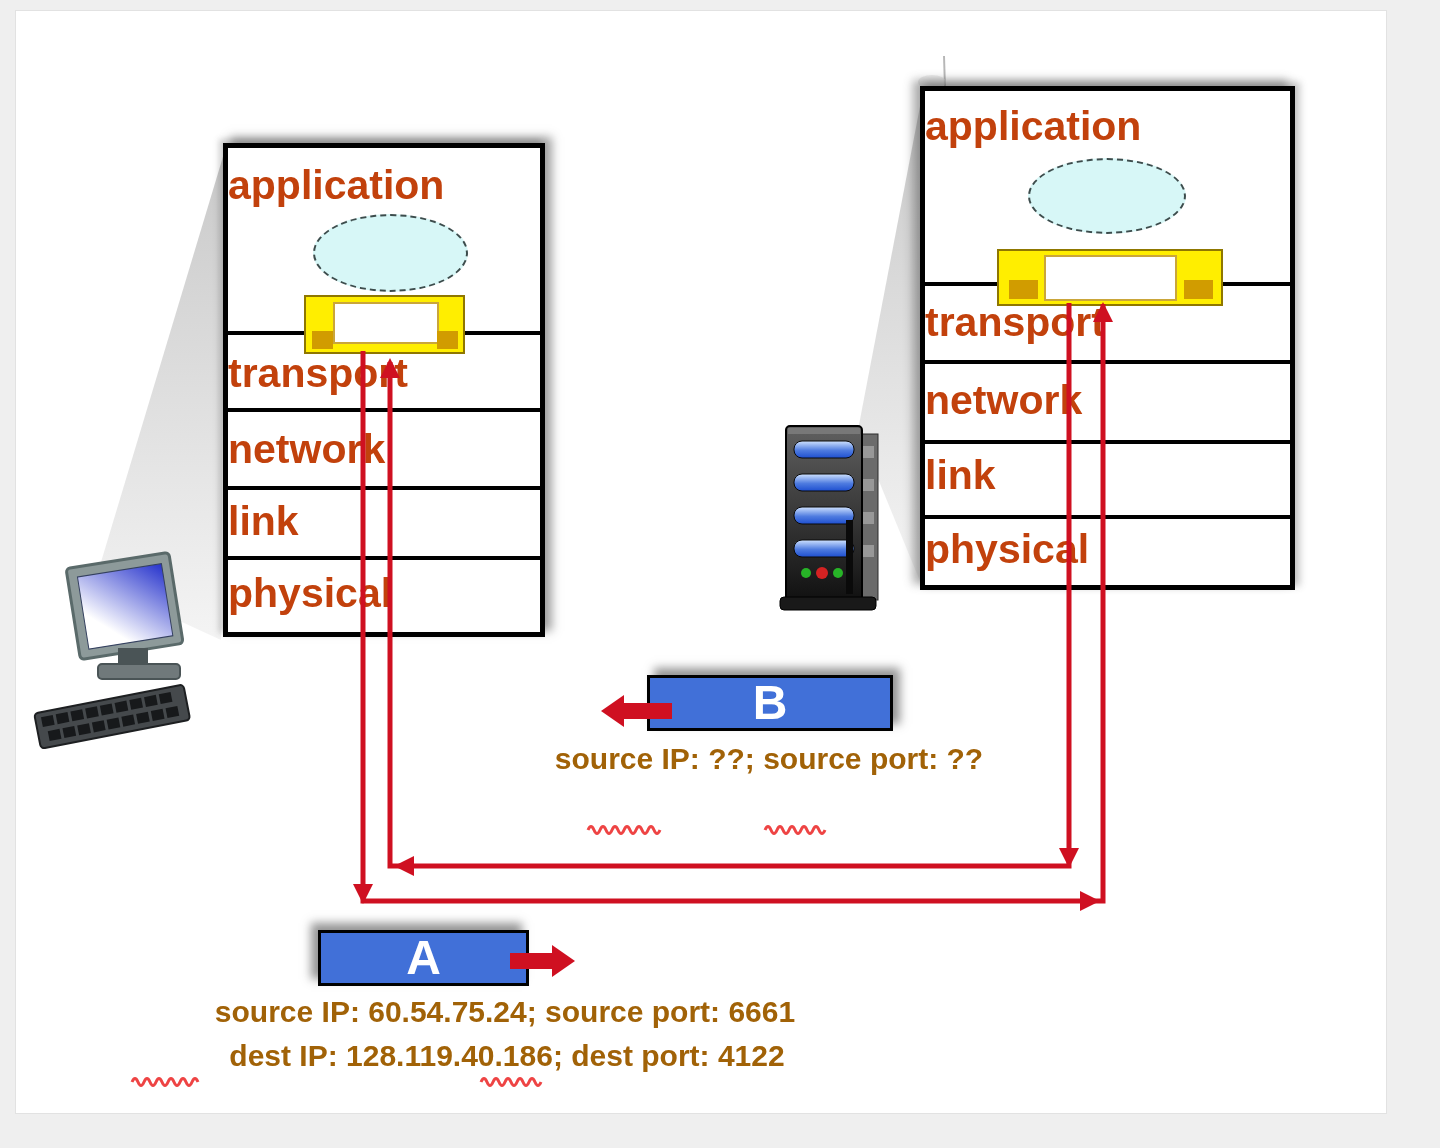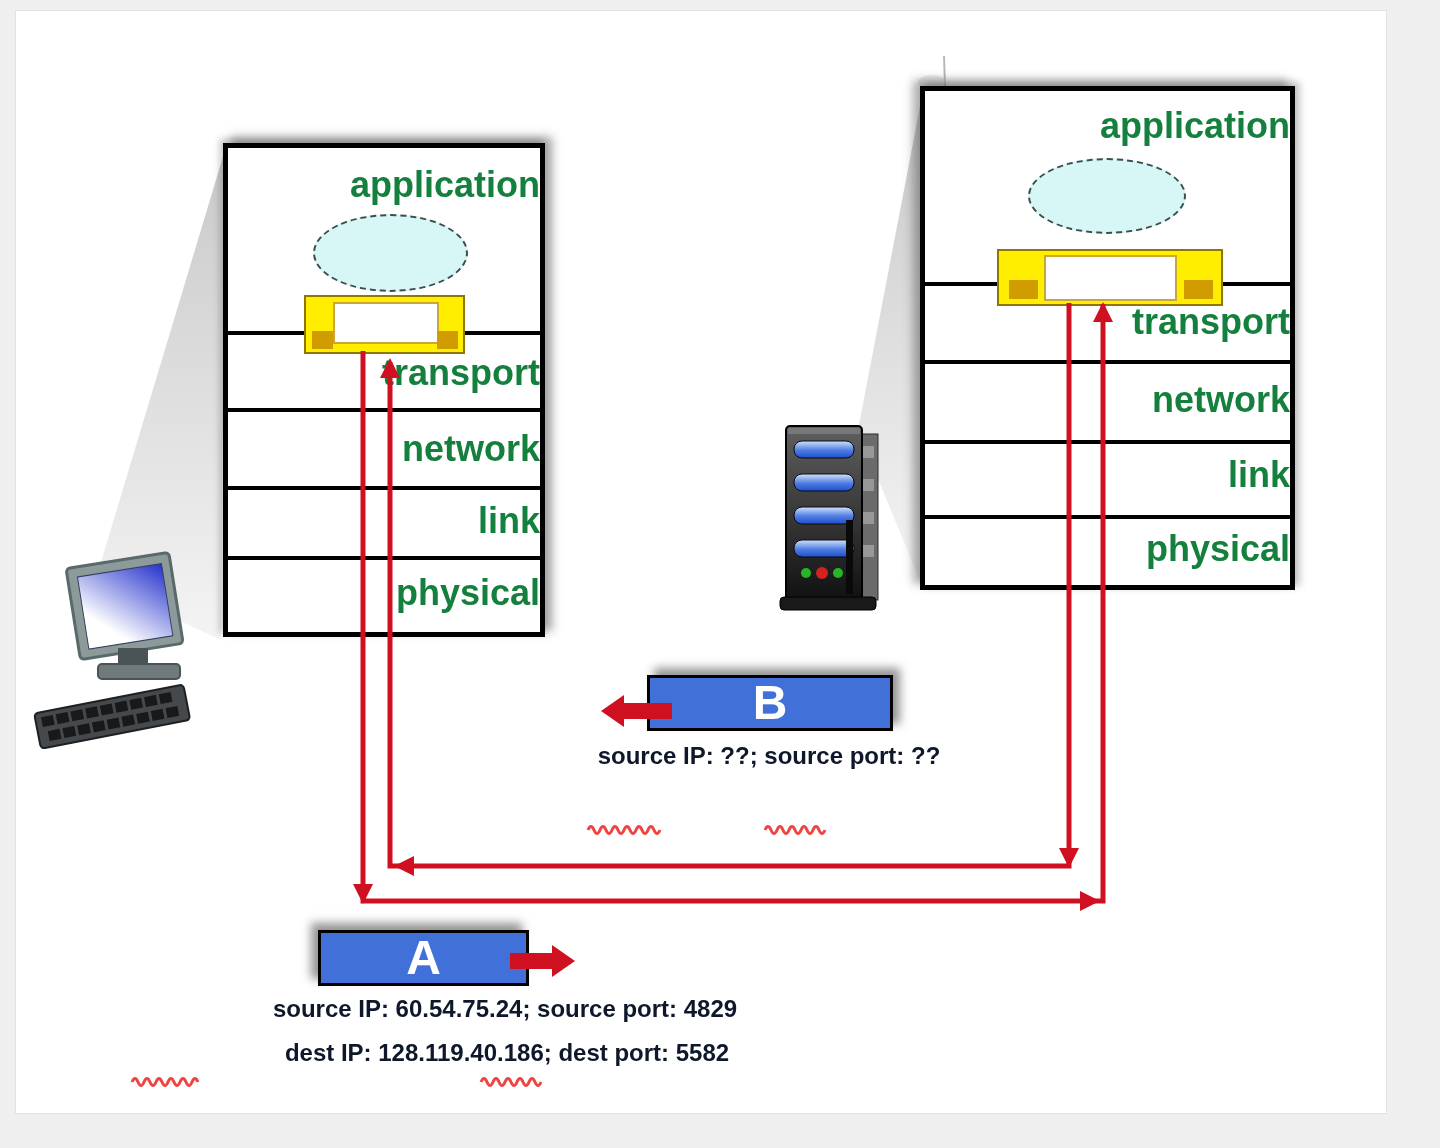--- a/index.html
+++ b/index.html
@@ -11,38 +11,38 @@
   .under{z-index:1;}
   .over{z-index:3;}
 
   
   .stack{position:absolute;background:#fff;border:5px solid #000;box-sizing:border-box;z-index:2;}
   .stack-left{left:223px;top:143px;width:322px;height:494px;
               box-shadow:7px -6px 9px rgba(70,70,70,.5), -4px -4px 6px rgba(70,70,70,.25);}
   .stack-right{left:920px;top:86px;width:375px;height:504px;
               box-shadow:-7px -6px 9px rgba(70,70,70,.45), 5px -4px 7px rgba(70,70,70,.3);}
   .divider{position:absolute;left:0;right:0;height:4px;background:#000;}
-  .layer-label{position:absolute;left:0;right:0;text-align:right;font-size:36px;font-weight:600;
-               color:#15803d;line-height:38px;}
+  .layer-label{position:absolute;left:0;right:0;text-align:left;font-size:41px;font-weight:600;
+               color:#c2410c;line-height:38px;}
   .process-ellipse{position:absolute;border-radius:50%;background:#d7f7f7;border:2px dashed #3c4c4c;
                    box-sizing:border-box;}
   .socket{position:absolute;background:#ffee00;border:2px solid #8f7700;box-sizing:border-box;}
   .socket-inner{position:absolute;background:#ffffff;border:2px solid #caa63a;box-sizing:border-box;}
   .socket-pin{position:absolute;background:#d19c00;}
 
   
   .segment{position:absolute;border:3px solid #000;background:#4170d8;box-sizing:border-box;
            display:flex;align-items:center;justify-content:center;z-index:2;}
   .seg-b{left:647px;top:675px;width:246px;height:56px;box-shadow:7px -7px 9px rgba(60,60,60,.55);}
   .seg-a{left:318px;top:930px;width:211px;height:56px;box-shadow:-7px -7px 9px rgba(60,60,60,.55);}
   .segment .letter{color:#fff;font-size:48px;font-weight:700;line-height:48px;}
 
   
-  .anno{position:absolute;transform:translateX(-50%);white-space:nowrap;font-size:24px;
-        font-weight:700;color:#0f172a;z-index:2;}
+  .anno{position:absolute;transform:translateX(-50%);white-space:nowrap;font-size:30px;
+        font-weight:700;color:#a16207;z-index:2;}
 </style>
 </head>
 <body>
 
 <div class="canvas">
   <div class="slide"></div>
 
   <svg class="layer under" width="1440" height="1148" viewBox="0 0 1440 1148">
     <defs>
       <linearGradient id="gCone" x1="0" y1="0" x2="0" y2="1">
@@ -161,22 +161,22 @@
   </div>
 
   <div class="segment seg-b">
     <span class="letter">B</span>
   </div>
   <div class="segment seg-a">
     <span class="letter">A</span>
   </div>
 
   <div class="anno" style="left:769px;top:742px">source IP: ??; source port: ??</div>
-  <div class="anno" style="left:505px;top:995px">source IP: 60.54.75.24; source port: 4829</div>
-  <div class="anno" style="left:507px;top:1039px">dest IP: 128.119.40.186; dest port: 5582</div>
+  <div class="anno" style="left:505px;top:995px">source IP: 60.54.75.24; source port: 6661</div>
+  <div class="anno" style="left:507px;top:1039px">dest IP: 128.119.40.186; dest port: 4122</div>
 
   <svg class="layer over" width="1440" height="1148" viewBox="0 0 1440 1148">
 
     <g stroke="#cf1021" stroke-width="5" fill="none">
       <path d="M363 351 L363 901 L1103 901 L1103 304"></path>
     </g>
     <g fill="#cf1021">
       <polygon points="353,884 373,884 363,904"></polygon>
       <polygon points="1080,891 1080,911 1100,901"></polygon>
       <polygon points="1093,322 1113,322 1103,302"></polygon>

